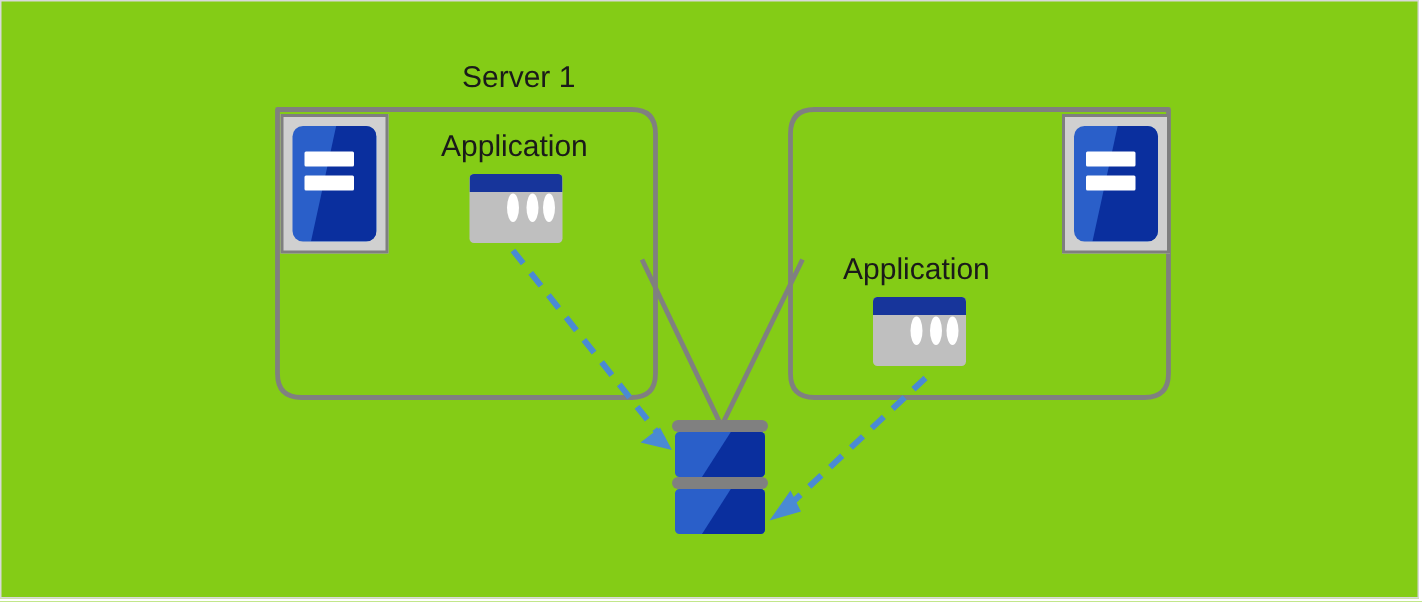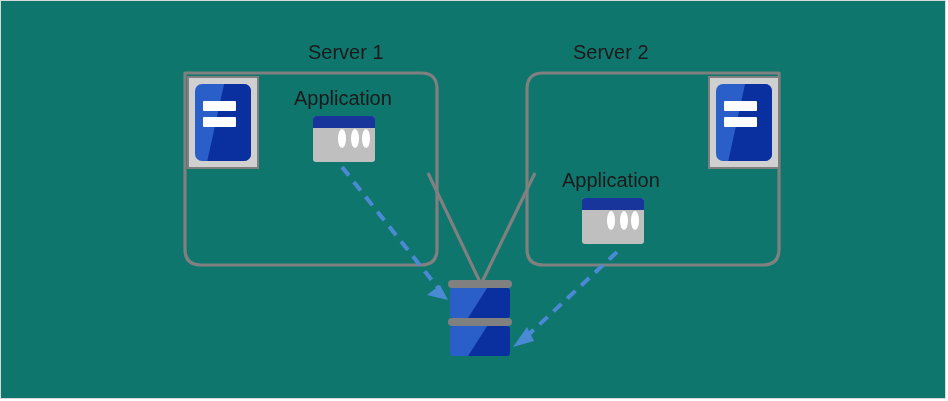--- a/index.html
+++ b/index.html
@@ -6,21 +6,21 @@
   body{
     width:948px;height:401px;
     background:#ffffff;
     font-family:"Liberation Sans", sans-serif;
     overflow:hidden;
   }
   #canvas{
     position:relative;
     width:946px;height:399px;
     border:1px solid #d9d9d9;
-    background:#0f766e;
+    background:#84cc16;
     box-sizing:border-box;
   }
   .svg-layer{position:absolute;left:0;top:0;width:946px;height:399px;}
 
   .label{
     position:absolute;
     color:#1a1a1a;
     font-size:20px;
     line-height:22px;
     white-space:nowrap;
@@ -130,21 +130,20 @@
     </g>
 
     <g>
       <line x1="616" y1="251" x2="525" y2="336" stroke="#4a8ad4" stroke-width="4" stroke-dasharray="11 8" stroke-linecap="butt"></line>
       <path d="M 512,346 L 526,326 L 533,340 Z" fill="#4a8ad4"></path>
     </g>
   </svg>
 
   <div class="label" id="server1-label">Server 1</div>
 
-  <div class="label" id="server2-label">Server 2</div>
 
   <div class="server-icon" id="server1-icon">
     <div class="body">
       <div class="dark"></div>
       <div class="bar b1"></div>
       <div class="bar b2"></div>
     </div>
   </div>
 
   <div class="server-icon" id="server2-icon">

